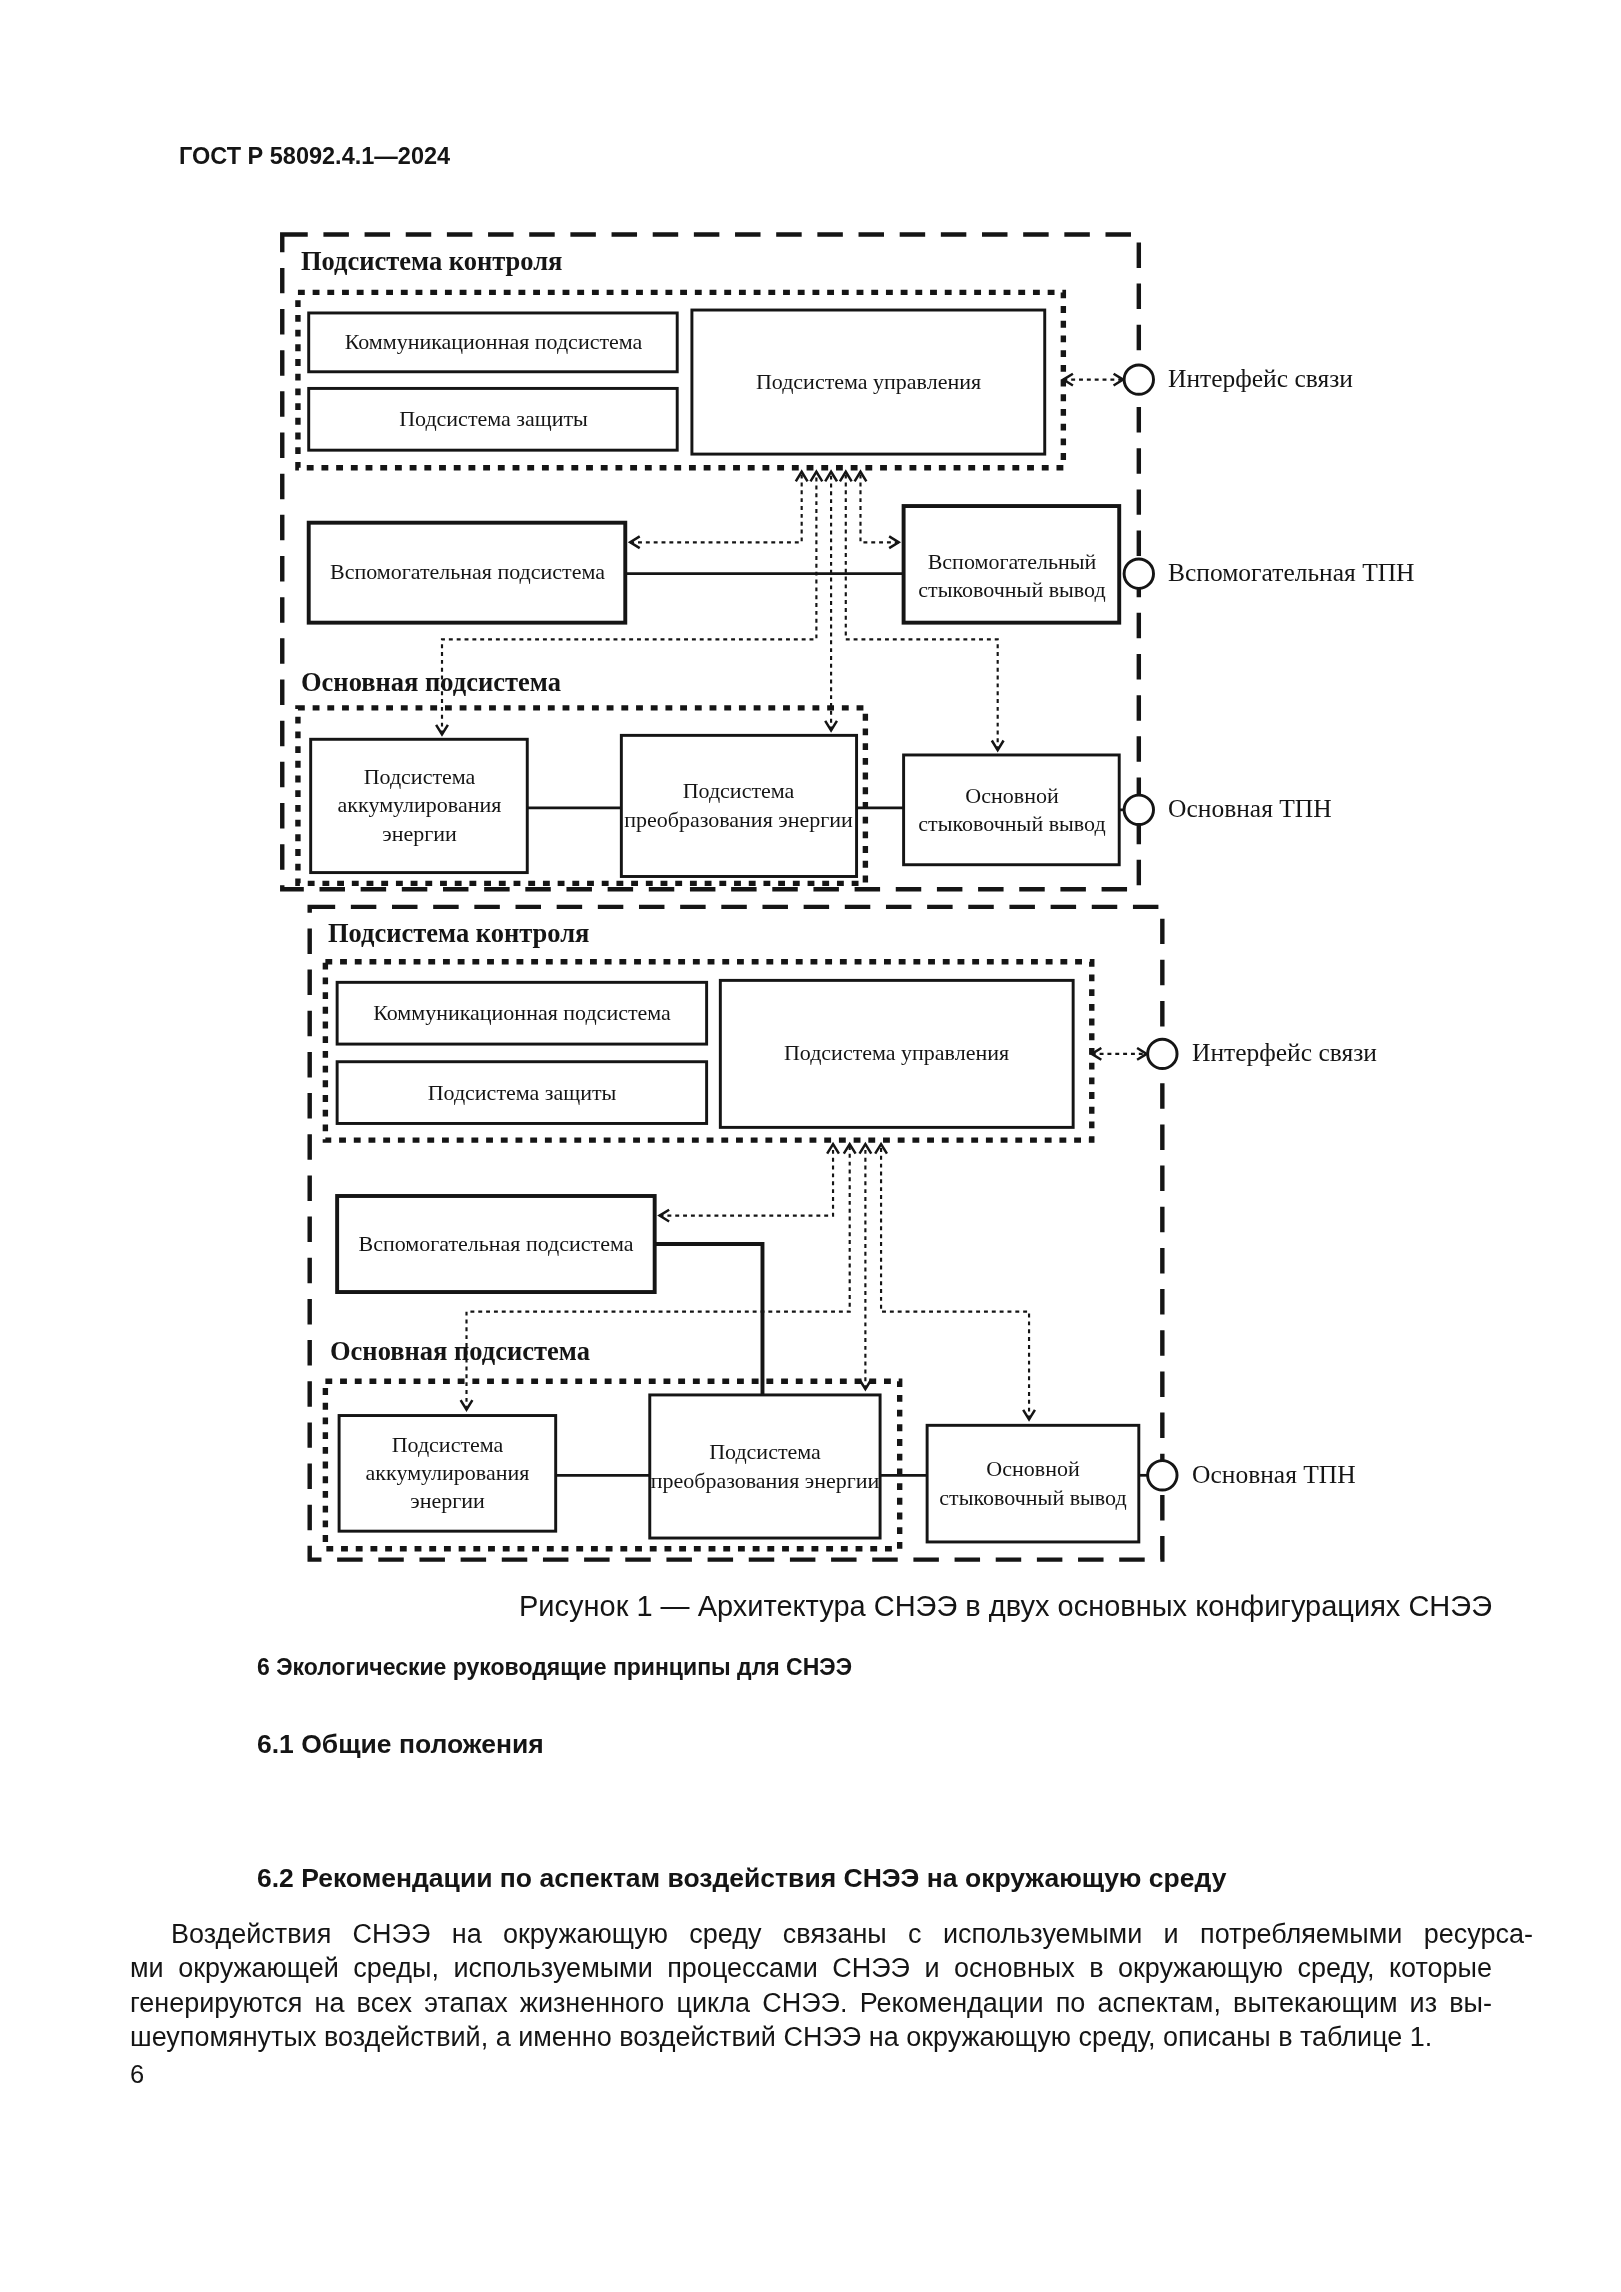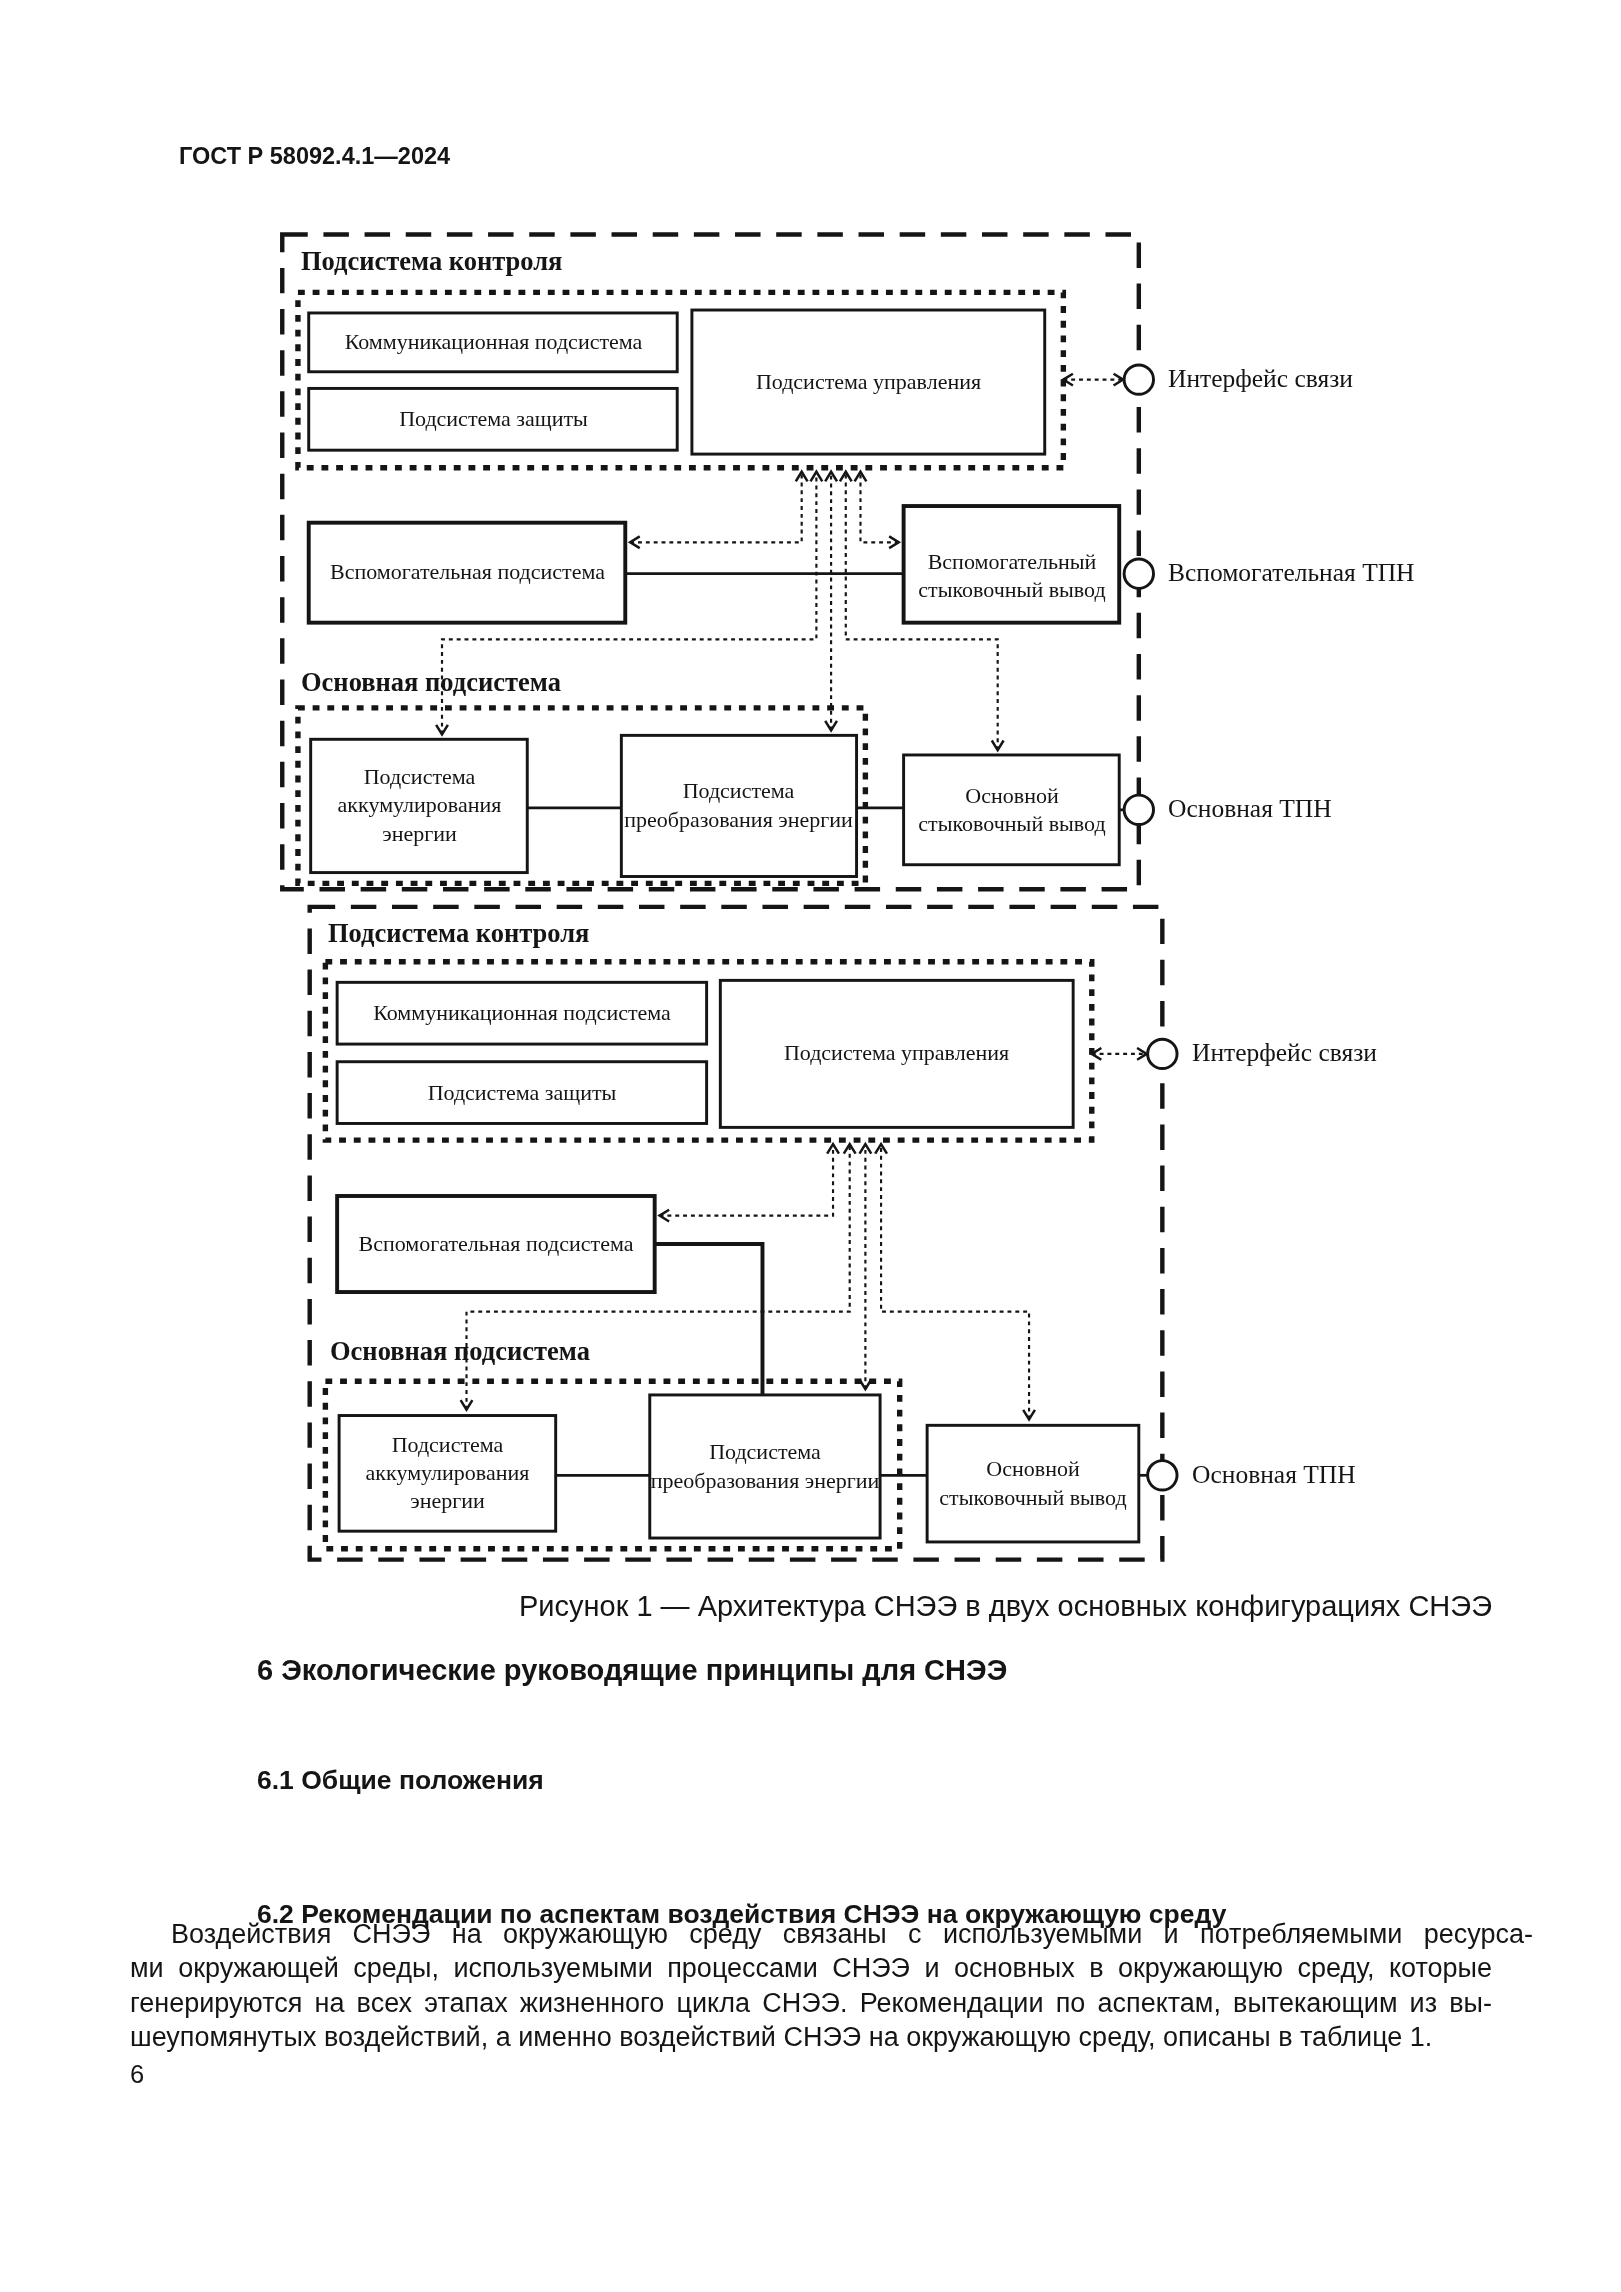--- a/index.html
+++ b/index.html
@@ -10,22 +10,22 @@
   }
   svg.wires { position:absolute; left:0; top:0; z-index:1; }
   .lbl { position:absolute; z-index:2; display:flex; align-items:center;
          justify-content:center; text-align:center; line-height:1.28;font-family:Liberation Serif, serif; }
   .boxlbl { font-size:22px; }
   .seclbl { font-weight:bold; font-size:26.5px; justify-content:flex-start; text-align:left; }
   .portlbl { font-size:25.5px; justify-content:flex-start; text-align:left; white-space:nowrap; }
   .hdr { position:absolute; left:179px; top:143px; font-size:23.5px; font-weight:bold; z-index:2; }
   .caption { position:absolute; left:130px; top:1590px; width:1362px; text-align:right;
              font-size:29px; z-index:2; }
-  .h1 { position:absolute; left:257px; top:1654px; font-size:29px; font-weight:bold; z-index:2; }
-  .h2 { position:absolute; font-size:26.5px; font-weight:bold; z-index:2;margin-top:36px; }
+  .h1 { position:absolute; left:257px; top:1654px; font-size:23px; font-weight:bold; z-index:2; }
+  .h2 { position:absolute; font-size:26.5px; font-weight:bold; z-index:2; }
   .bodyline { position:absolute; left:130px; width:1362px; font-size:27px; line-height:34px;
               height:34px; z-index:2; white-space:nowrap; }
   .just { text-align:justify; text-align-last:justify; white-space:normal; }
   .indent { padding-left:41px; }
   .pagenum { position:absolute; left:130px; top:2060px; font-size:25.5px; z-index:2; }
 </style>
 </head>
 <body>
 
 <div class="page">

